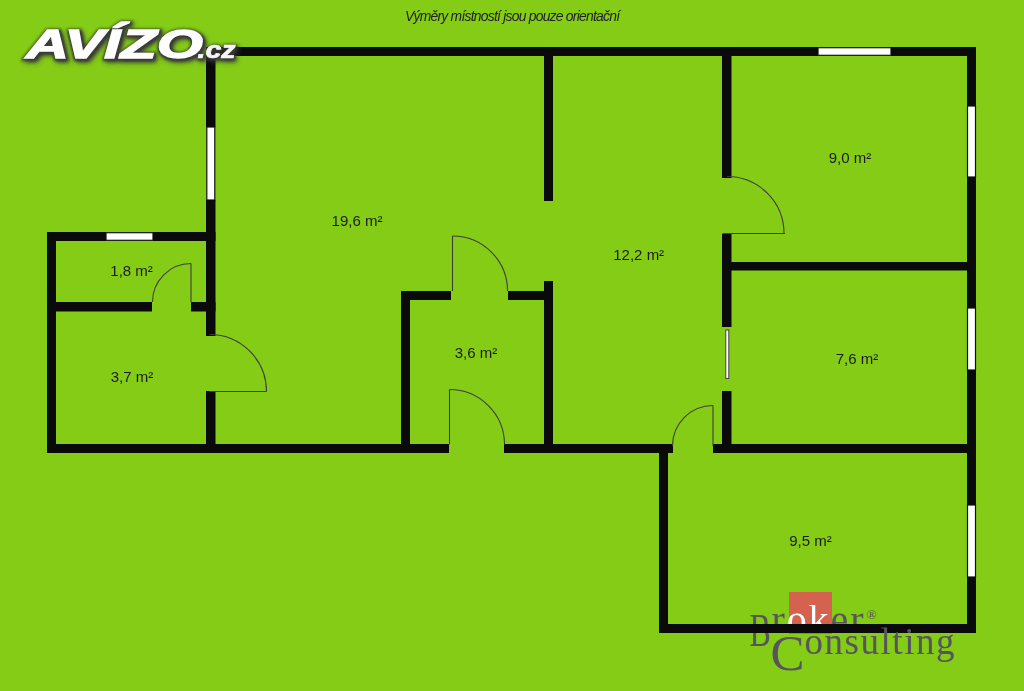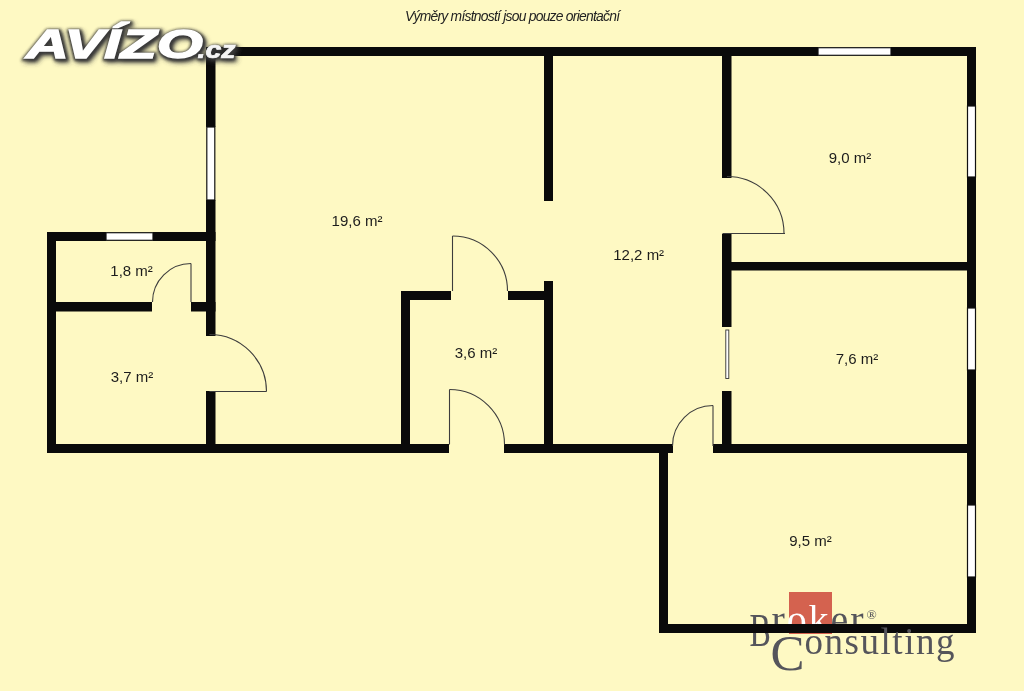--- a/index.html
+++ b/index.html
@@ -1,16 +1,16 @@
 <!DOCTYPE html>
 <html><head>
 <meta charset="utf-8">
 <style>
   html,body{margin:0;padding:0;background:#fff;}
-  #canvas{position:relative;width:1024px;height:691px;background:#fef9c3;overflow:hidden;
+  #canvas{position:relative;width:1024px;height:691px;background:#84cc16;overflow:hidden;
           font-family:"Liberation Sans", sans-serif;}
   svg text{font-family:"Liberation Sans", sans-serif;}
   .serif{font-family:"Liberation Serif", serif;}
 </style>
 </head>
 <body>
 <div id="canvas">
 <svg width="1024" height="691" viewBox="0 0 1024 691">
 <defs>
   <filter id="blurA" x="-40%" y="-40%" width="180%" height="180%">

